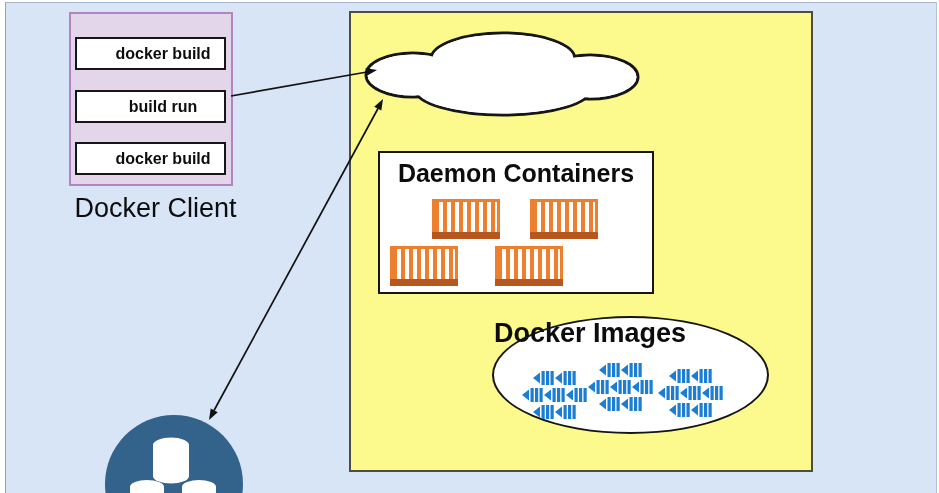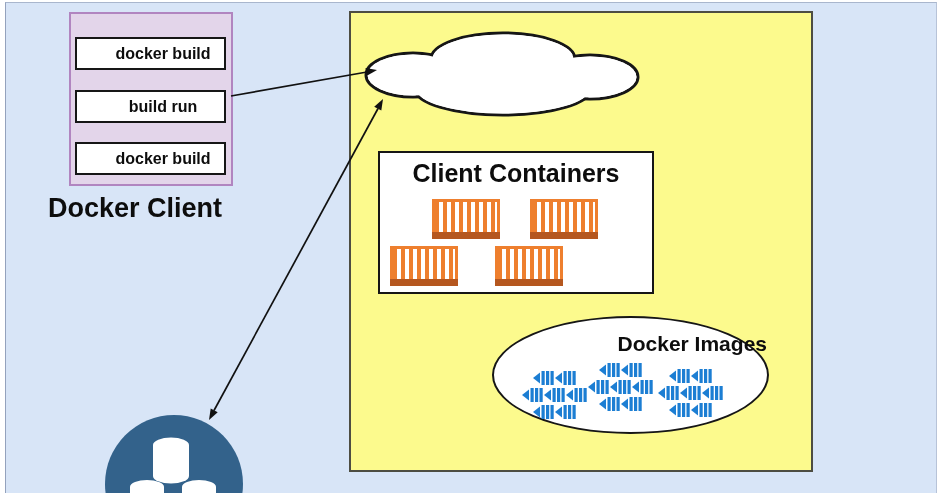--- a/index.html
+++ b/index.html
@@ -22,21 +22,21 @@
     box-sizing:border-box;
   }
   .cmd-box{
     position:absolute;left:4px;width:151px;height:33px;box-sizing:border-box;
     background:#ffffff;border:2px solid #161616;
     display:flex;align-items:center;justify-content:center;
     font-weight:bold;font-size:16px;padding-left:25px;
   }
   .client-label{
     position:absolute;left:42px;top:190px;width:215px;
-    font-weight:bold;font-size:27px;
+    font-weight:normal;font-size:27px;text-align:center;
   }
   
   .host-panel{
     position:absolute;left:343px;top:8px;width:464px;height:461px;
     background:var(--host-bg,#fcfa8d);
     border:2px solid #4d4d42;box-sizing:border-box;
   }
   .daemon-label{
     position:absolute;left:388px;top:60px;width:210px;
     font-weight:bold;font-size:26px;text-align:center;z-index:5;
@@ -60,22 +60,22 @@
     content:'';position:absolute;left:-3px;top:30px;width:68px;height:7px;
     background:var(--orange-base,#b5571f);
   }
   
   .images-ellipse{
     position:absolute;left:486px;top:313px;width:277px;height:118px;
     background:#ffffff;border:2px solid #161616;border-radius:50%;
     box-sizing:border-box;z-index:3;
   }
   .images-title{
-    position:absolute;left:0;top:14px;width:100%;
-    font-weight:bold;font-size:21px;text-align:right;
+    position:absolute;left:0;top:0;width:100%;
+    font-weight:bold;font-size:27px;text-align:left;
   }
   .image-cluster{position:absolute;width:66px;height:50px;}
   .image-cluster svg{fill:var(--icon-blue,#1c7ed3);}
   
   .registry-svg{position:absolute;left:98px;top:411px;z-index:2;}
   
   .arrows-svg{position:absolute;left:0;top:0;z-index:6;pointer-events:none;}
   .arrows-svg line{stroke:var(--arrow,#111111);stroke-width:1.7;}
   .arrows-svg polygon{fill:var(--arrow,#111111);}
 </style>
@@ -108,21 +108,21 @@
     </g>
     <g fill="#ffffff" stroke="none">
       <ellipse cx="55" cy="48" rx="45.5" ry="20.5"></ellipse>
       <ellipse cx="145" cy="32" rx="70.5" ry="24.5"></ellipse>
       <ellipse cx="232" cy="50" rx="46.5" ry="20.5"></ellipse>
       <ellipse cx="145" cy="62" rx="86.5" ry="24.5"></ellipse>
     </g>
   </svg>
 
   <div class="containers-box">
-    <div class="containers-title">Client Containers</div>
+    <div class="containers-title">Daemon Containers</div>
     <div id="container-icons">
         <div class="container-icon" style="left: 52px; top: 46px;"></div>
         <div class="container-icon" style="left: 150px; top: 46px;"></div>
         <div class="container-icon" style="left: 10px; top: 93px;"></div>
         <div class="container-icon" style="left: 115px; top: 93px;"></div>
       </div>
   </div>
 
   <div class="images-ellipse">
     <div class="images-title">Docker Images</div>

